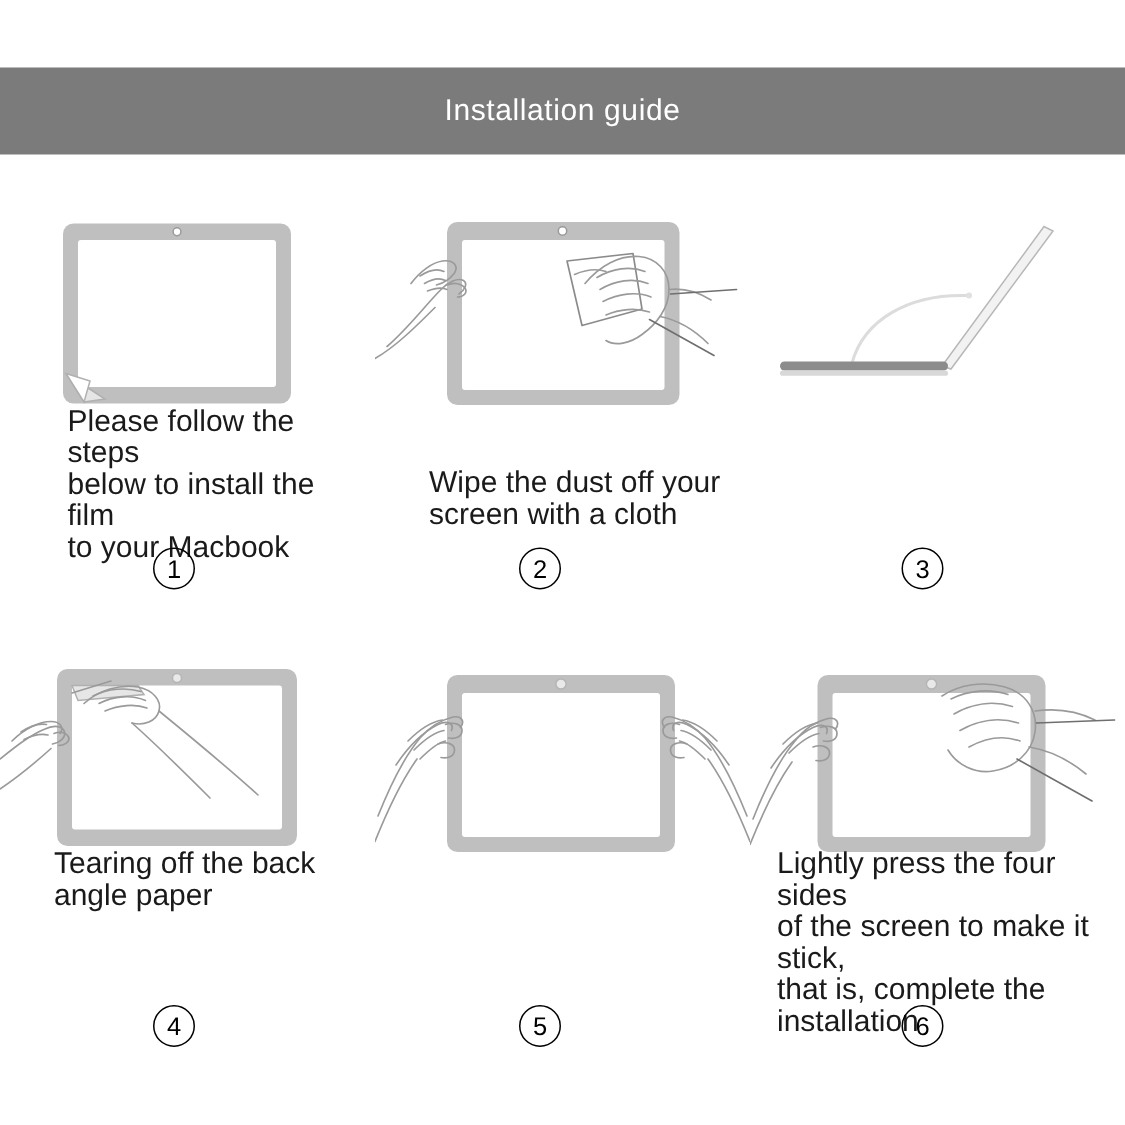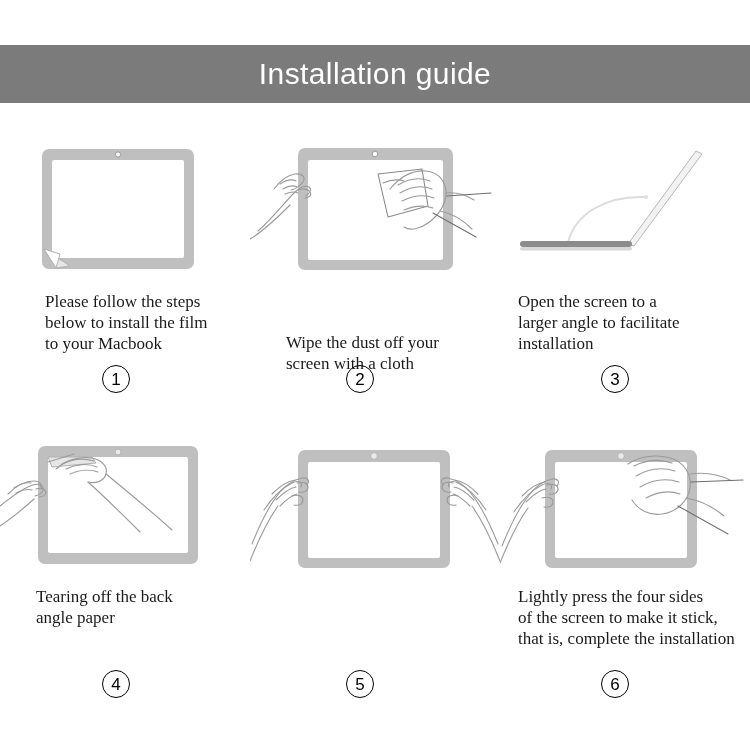--- a/index.html
+++ b/index.html
@@ -31,21 +31,21 @@
     top: 45px;
     width: 750px;
     height: 58px;
     background: #7b7b7b;
     display: flex;
     align-items: center;
     justify-content: center;
   }
   .header-title {
     color: #ffffff;
-    font-size: 30px;
+    font-size: 20px;
     font-weight: 400;
     letter-spacing: 0.4px;
     line-height: 1;
     font-family: "Liberation Sans", sans-serif;
   }
 
   
   .steps-grid {
     position: absolute;
     left: 0;
@@ -66,27 +66,27 @@
     left: 0;
     top: 38px;
     width: 250px;
     height: 135px;
   }
   .illus svg { display: block; width: 250px; height: 135px; }
 
   .step-text {
     position: absolute;
     left: 45px;
-    top: 188px;
+    top: 168px;
     width: 200px;
-    font-size: 17px;
+    font-size: 20px;
     line-height: 21px;
     color: #1a1a1a;
     white-space: pre-line;
-    font-family: Liberation Serif, serif;
+    font-family: Liberation Sans, sans-serif;
   }
   .cell-2 .step-text, .cell-5 .step-text { left: 36px; width: 210px; margin-top: 41px; }
   .cell-3 .step-text, .cell-6 .step-text { left: 18px; width: 228px; }
   .cell-4 .step-text { left: 36px; width: 205px; }
 
   .step-badge {
     position: absolute;
     top: 262px;
     width: 28px;
     height: 28px;
@@ -190,23 +190,20 @@
 
           <path class="arc-line" d="M68 101 C76 72 106 55 144 56"></path>
           <circle cx="146" cy="56" r="2" fill="#e0e0e0"></circle>
 
           <path class="lap-lid" d="M128 103 L196 10 L202 13 L134 105 Z"></path>
 
           <rect class="lap-body" x="20" y="100" width="112" height="6" rx="3"></rect>
           <rect class="lap-edge" x="20" y="106" width="112" height="3.5" rx="1.8"></rect>
         </svg>
       </div>
-      <div class="step-text">Open the screen to a
-larger angle to facilitate
-installation</div>
       <div class="step-badge">3</div>
     </div>
 
     <div class="step-cell cell-4">
       <div class="illus">
         <svg viewBox="0 0 250 135" xmlns="http://www.w3.org/2000/svg">
           <rect class="frame-fill" x="38" y="10" width="160" height="118" rx="7"></rect>
           <rect class="screen-fill" x="48" y="21" width="140" height="96" rx="2"></rect>
           <circle class="cam-dot-solid" cx="118" cy="16" r="3"></circle>
 

